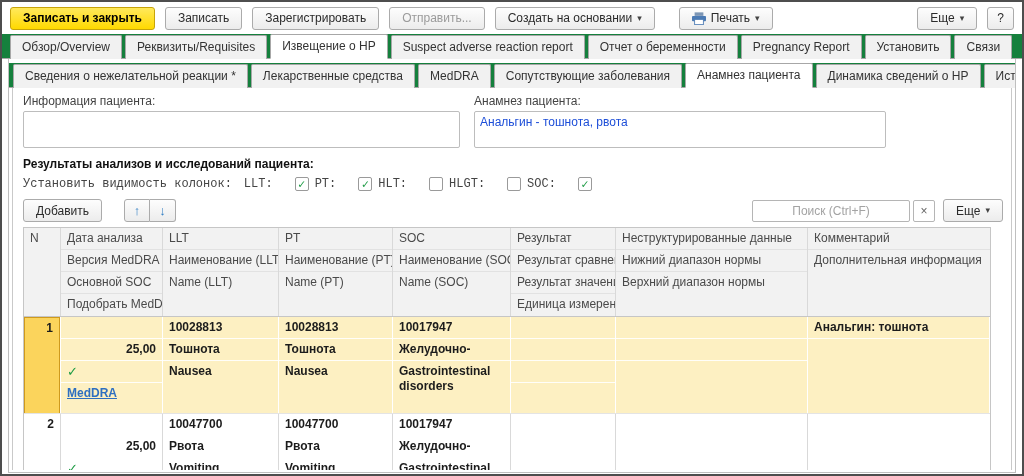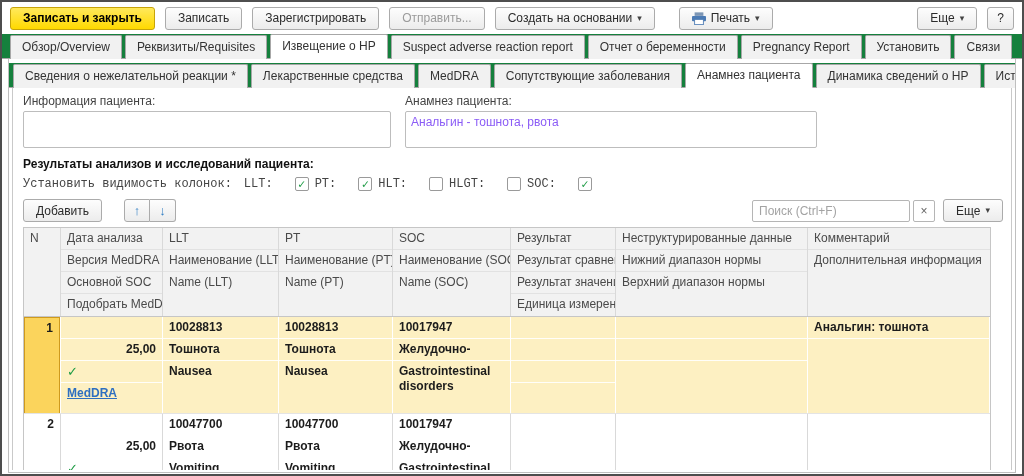--- a/index.html
+++ b/index.html
@@ -19,39 +19,39 @@
   .tabs { display:flex; align-items:flex-end; padding:0 0 0 8px; border-bottom:1px solid #a7a7a7; background:#15803d; }
   .tab { padding:4px 11px 5px 11px; border:1px solid #a7a7a7; border-bottom:none; background:#f1f1f1; margin-right:3px; margin-bottom:-1px; border-radius:2px 2px 0 0; color:#333; cursor:pointer; white-space:nowrap; }
   .tab.active { background:#fff; border-bottom:1px solid #fff; font-weight:normal; }
 
   .outer-panel { border-left:1px solid #bfbfbf; border-right:1px solid #bfbfbf; border-bottom:1px solid #bfbfbf; margin:0 6px 0 6px; height:414px; background:#fff; padding-top:4px; overflow:hidden; }
   .inner-panel { border-left:1px solid #c9c9c9; border-right:1px solid #c9c9c9; margin:0 3px; height:382px; background:#fff; padding:6px 8px 0 10px; overflow:hidden; }
 
   
   .fields-row { display:flex; gap:14px; }
   .field label { display:block; color:#444; margin-bottom:3px; }
-  .field textarea { display:block; width:100%; height:37px; border:1px solid #bdbdbd; border-radius:2px; resize:none; font-family:inherit; font-size:12px; color:#8b5cf6; padding:3px 5px; outline:none; background:#fff; }
-  .field.patient { width:368px; }
+  .field textarea { display:block; width:100%; height:37px; border:1px solid #bdbdbd; border-radius:2px; resize:none; font-family:inherit; font-size:12px; color:#1d4ed8; padding:3px 5px; outline:none; background:#fff; }
+  .field.patient { width:437px; }
   .field.anamnesis { width:412px; }
 
   .section-title { font-weight:bold; color:#111; margin:9px 0 6px 0; }
   .visibility-row { display:flex; align-items:center; gap:6px; color:#444; margin-bottom:8px;font-family:Liberation Mono, monospace; }
   .cb-group { display:inline-flex; align-items:center; gap:22px; margin-left:6px; }
   .cb { width:14px; height:14px; border:1px solid #9a9a9a; border-radius:2px; background:#fff; display:inline-flex; align-items:center; justify-content:center; font-size:12px; color:transparent; font-weight:bold; cursor:pointer; }
   .cb.checked { color:#1d9b44; }
 
   
   .table-toolbar { display:flex; align-items:center; margin:2px 0 5px 0; }
   .arrow-group { display:inline-flex; margin-left:22px; }
   .arrow-btn { width:26px; height:23px; display:inline-flex; align-items:center; justify-content:center; background:linear-gradient(#fdfdfd,#ececec); border:1px solid #ababab; cursor:pointer; font-size:13px; font-weight:bold; color:#2e7cc2; }
   .arrow-btn:first-child { border-radius:3px 0 0 3px; }
   .arrow-btn:last-child { border-radius:0 3px 3px 0; border-left:none; }
   .table-toolbar .spacer { flex:1; }
   .search-box { display:flex; align-items:center; }
-  .search-input { width:158px; height:22px; border:1px solid #b5b5b5; border-radius:2px; padding:0 6px; font-size:12px; color:#8b5cf6; outline:none; }
+  .search-input { width:158px; height:22px; border:1px solid #b5b5b5; border-radius:2px; padding:0 6px; font-size:12px; color:#8b5cf6; outline:none;text-align:center; }
   .search-input::placeholder { color:#a3a3a3; }
   .x-btn { width:22px; height:22px; margin-left:3px; display:inline-flex; align-items:center; justify-content:center; background:#fff; border:1px solid #b5b5b5; border-radius:2px; color:#666; font-size:12px; cursor:pointer; }
   .more2 { margin-left:8px; }
 
   
   .table-wrap { margin-right:12px; border:1px solid #c6c6c6; border-bottom:none; overflow:hidden; height:268px; }
   .grid-row { display:grid; grid-template-columns:37px 102px 116px 114px 118px 105px 192px 1fr; }
   .g-col { border-right:1px solid #d9d9d9; display:grid; }
   .g-col:last-child { border-right:none; }
   .hdr { background:#f2f2f2; color:#4a4a4a; }

